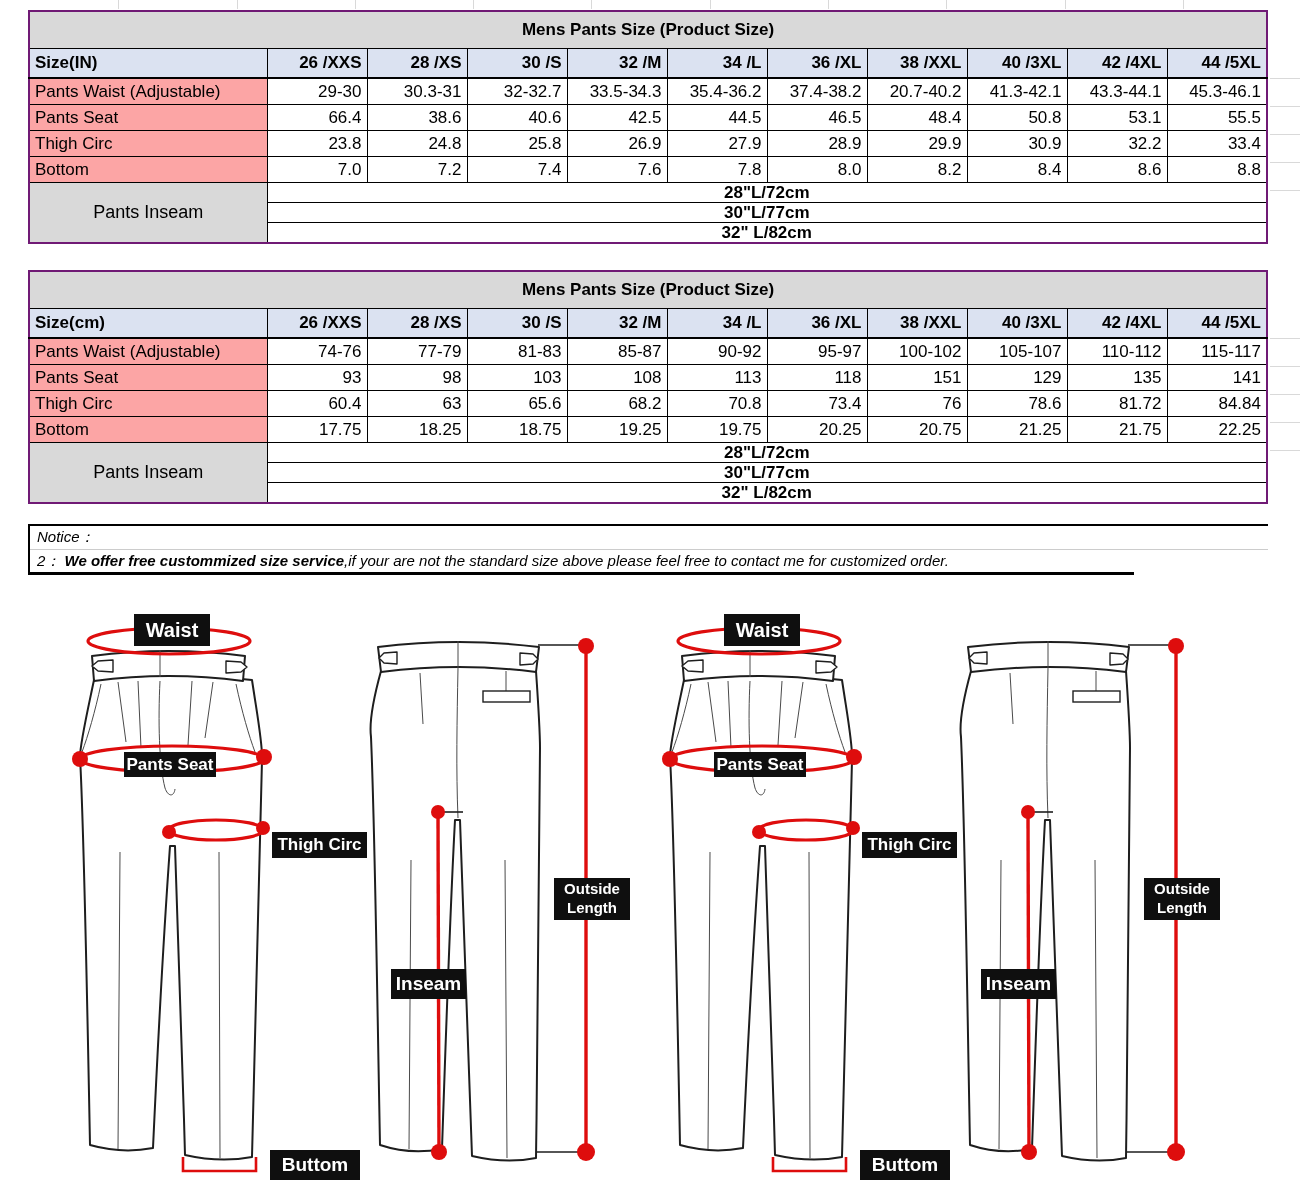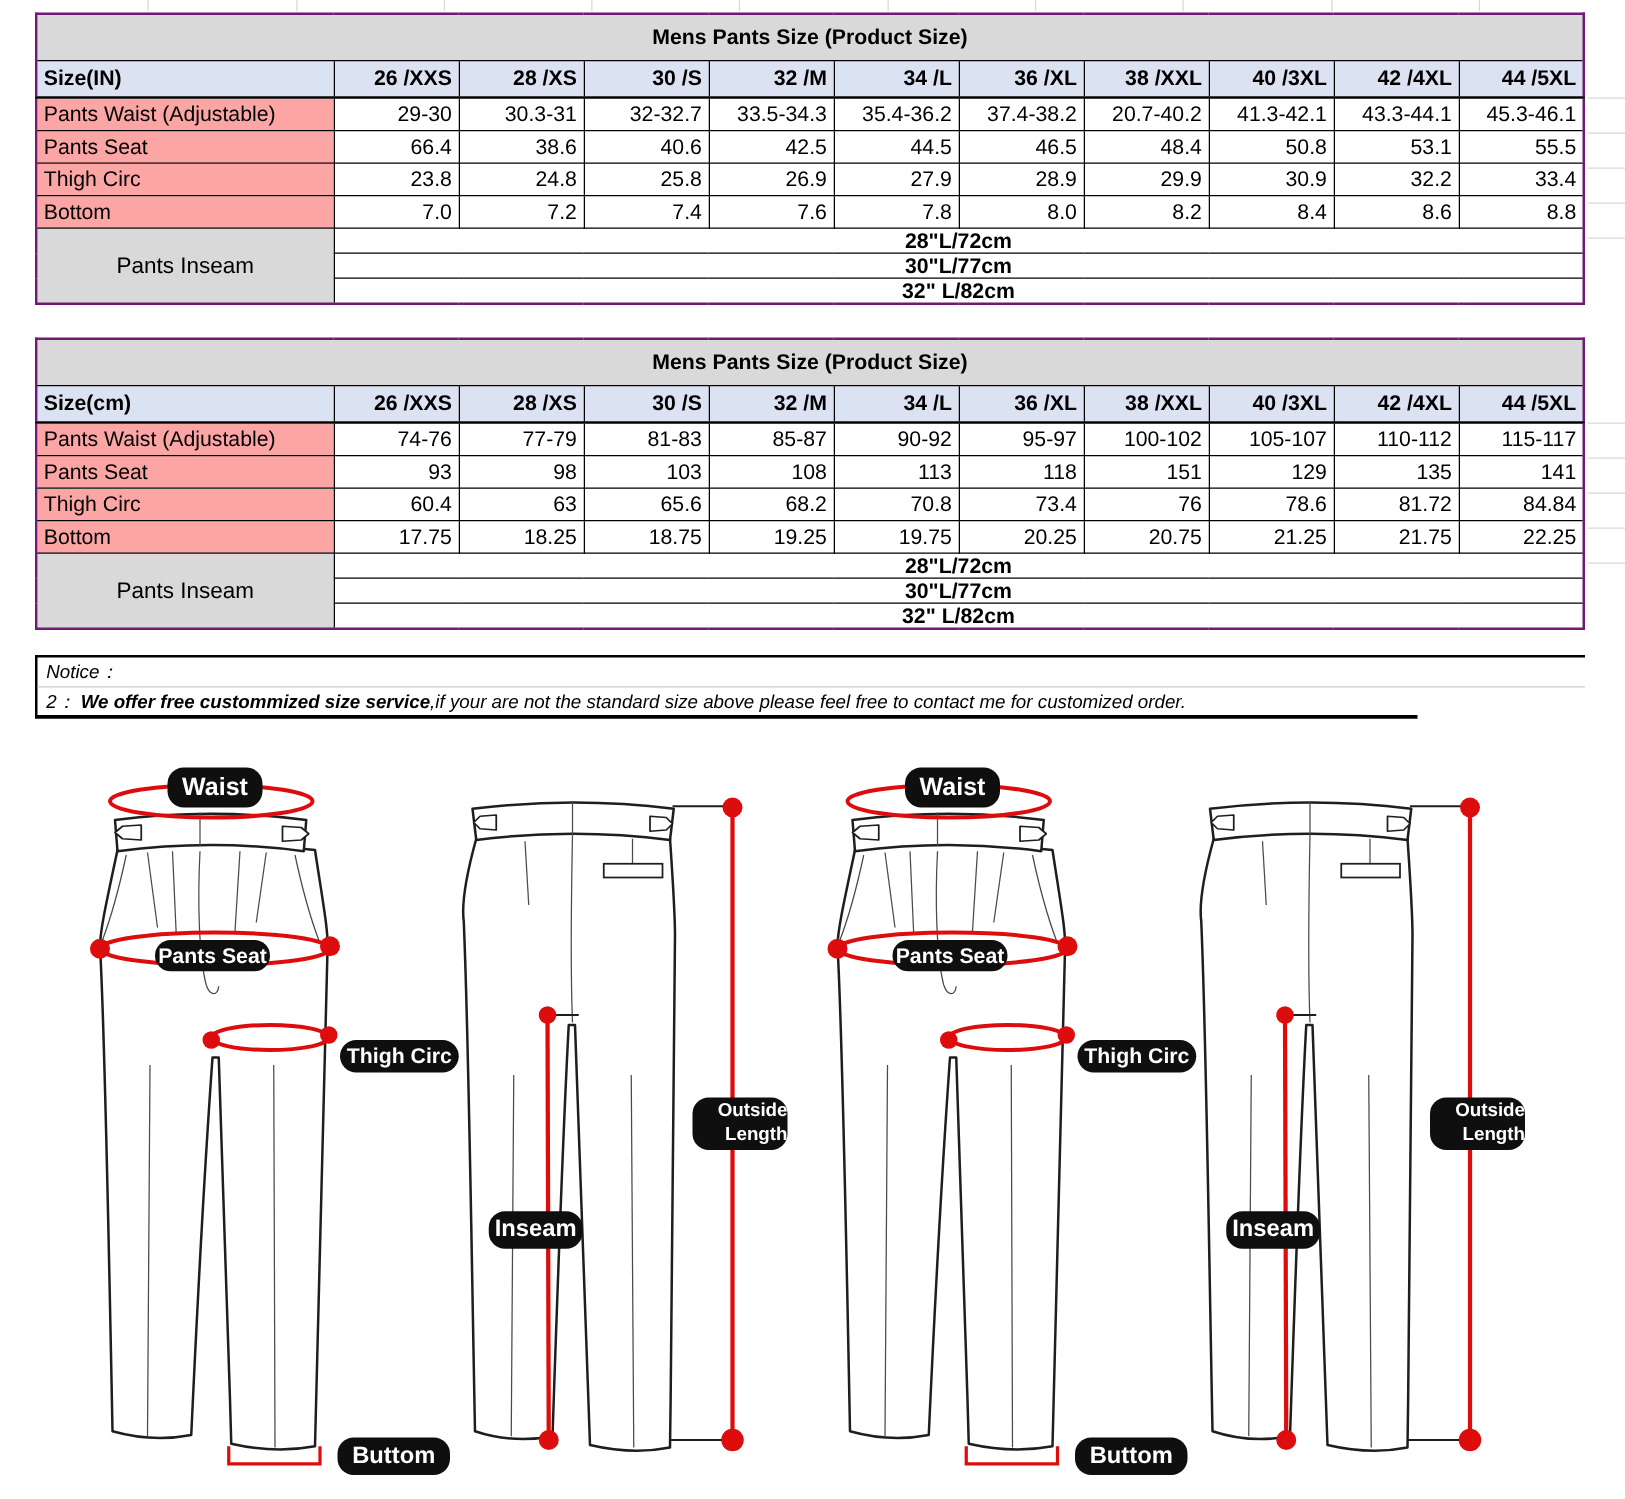--- a/index.html
+++ b/index.html
@@ -41,22 +41,22 @@
   .p2{fill:#fff;stroke:#1e1e1e;stroke-width:2;stroke-linejoin:round;}
   .p1{fill:none;stroke:#4a4a4a;stroke-width:1;}
   .p1f{fill:#fff;stroke:#1e1e1e;stroke-width:1.4;stroke-linejoin:round;}
   .p1n{fill:none;stroke:#1e1e1e;stroke-width:1.4;}
   .k1{stroke:#1e1e1e;stroke-width:1.6;}
   .r3{fill:none;stroke:var(--red);stroke-width:3.2;}
   .r2{fill:none;stroke:var(--red);stroke-width:2.6;}
   .r3l{stroke:var(--red);stroke-width:3.4;}
   .rf{fill:var(--red);stroke:none;}
   .mlabel{position:absolute;background:#0f0f0f;color:#fff;font-weight:700;
-          display:flex;align-items:center;justify-content:center;text-align:right;
-          line-height:1.25;z-index:3;border-radius:13px;}
+          display:flex;align-items:center;justify-content:center;text-align:center;
+          line-height:1.25;z-index:3;}
 </style>
 </head>
 <body>
 
 <div class="page" style="--red:#de0d0d">
 
   <div class="tick" style="left:118px"></div>
   <div class="tick" style="left:237px"></div>
   <div class="tick" style="left:355px"></div>
   <div class="tick" style="left:473px"></div>

